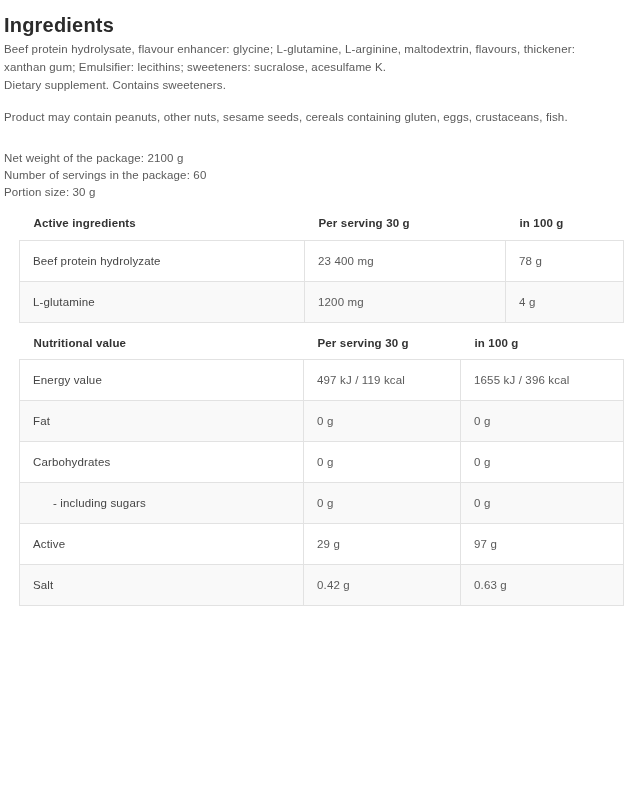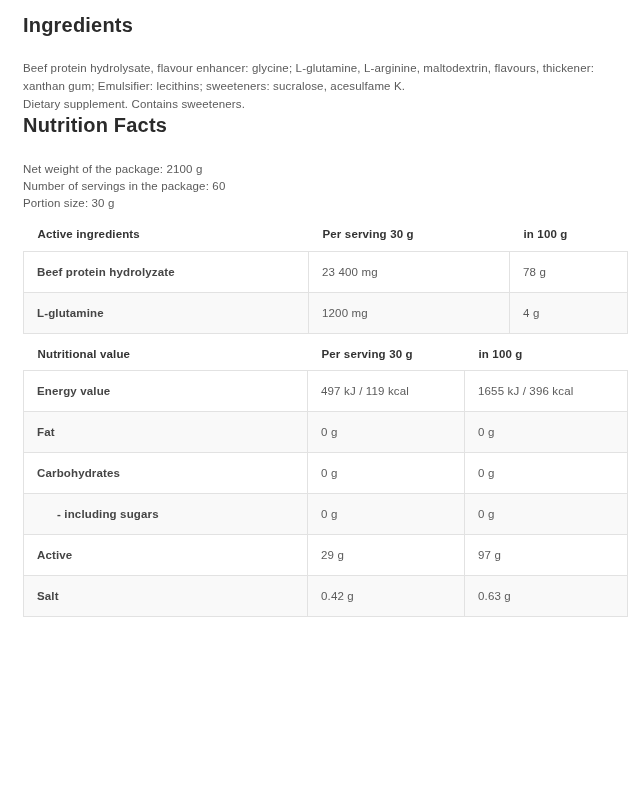--- a/index.html
+++ b/index.html
@@ -9,55 +9,56 @@
     background: #ffffff;
     width: 642px;
     height: 798px;
     font-family: "Liberation Sans", "DejaVu Sans", sans-serif;
     color: #5a5a5a;
     overflow: hidden;
   }
   .page {
     width: 642px;
     height: 594px;
-    padding: 13px 21px 0 23px;
+    padding: 13px 21px 0 4px;
   }
   h2.section-title {
     margin: 0;
     font-size: 20px;
     line-height: 24px;
     font-weight: 700;
     color: #2b2b2b;
     letter-spacing: 0.2px;
   }
   .body-text {
     margin: 0;
     font-size: 11.5px;
     line-height: 18px;
     color: #5a5a5a;
     letter-spacing: 0.15px;
     max-width: 604px;
   }
-  .composition { margin-top: 22px; }
+  .composition { margin-top: 3px; }
   .dietary     { }
   .allergen    { margin-top: 14px; }
   .nutrition-title { margin-top: 9px; }
   .pkg-info { margin-top: 24px; }
   .pkg-info p {
     margin: 0;
     font-size: 11.5px;
     line-height: 17px;
     color: #5a5a5a;
     letter-spacing: 0.15px;
   }
   table.nutri-table {
     border-collapse: collapse;
     table-layout: fixed;
     width: 604px;
     margin-top: 6px;
+    margin-left: 15px;
   }
   table.nutri-table.second { margin-top: 4px; }
   table.nutri-table thead th {
     height: 33px;
     padding: 0 0 0 14px;
     text-align: left;
     vertical-align: middle;
     font-size: 11.5px;
     font-weight: 700;
     color: #333333;
@@ -70,38 +71,38 @@
     padding: 0 8px 0 13px;
     vertical-align: middle;
     border: 1px solid #e2e2e2;
     font-size: 11.5px;
     letter-spacing: 0.15px;
     color: #5a5a5a;
     background: transparent;
   }
   table.nutri-table tbody tr:nth-child(even) { background: #f9f9f9; }
   table.nutri-table tbody td.row-label {
-    font-weight: 700;
+    font-weight: 400;
     color: #454545;
   }
   table.nutri-table tbody td.row-label.indent { padding-left: 33px; }
 </style>
 </head>
 <body>
 
 <div class="page">
 
   <section>
     <h2 class="section-title">Ingredients</h2>
     <p class="body-text composition">Beef protein hydrolysate, flavour enhancer: glycine; L-glutamine, L-arginine, maltodextrin, flavours, thickener: xanthan gum; Emulsifier: lecithins; sweeteners: sucralose, acesulfame K.</p>
     <p class="body-text dietary">Dietary supplement. Contains sweeteners.</p>
+    <p class="body-text allergen">Product may contain peanuts, other nuts, sesame seeds, cereals containing gluten, eggs, crustaceans, fish.</p>
   </section>
 
   <section>
-    <h2 class="section-title nutrition-title">Nutrition Facts</h2>
 
     <div class="pkg-info">
       <p>Net weight of the package: 2100 g</p>
       <p>Number of servings in the package: 60</p>
       <p>Portion size: 30 g</p>
     </div>
 
     <table class="nutri-table first">
       <colgroup>
         <col style="width:285px">

